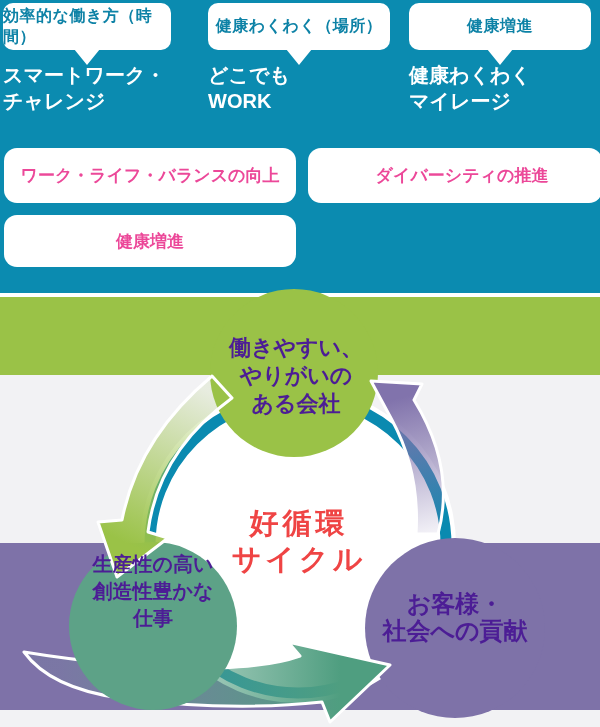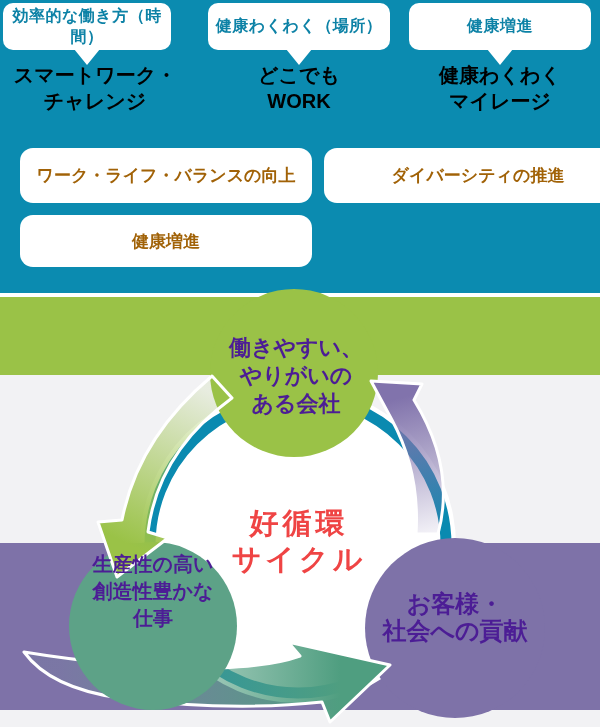--- a/index.html
+++ b/index.html
@@ -14,34 +14,34 @@
   .purple-band{position:absolute;left:0;top:543px;width:600px;height:167px;background:#7e72a8;}
   .bottom-strip{position:absolute;left:0;top:710px;width:600px;height:17px;background:#f2f2f4;}
 
   
   .bubble{position:absolute;top:3px;height:47px;background:#ffffff;border-radius:10px;
           display:flex;align-items:center;justify-content:center;
           color:#0d82a6;font-size:16px;letter-spacing:0.5px;}
   .bubble .tail{position:absolute;left:50%;top:46px;margin-left:-13px;width:0;height:0;
           border-left:13px solid transparent;border-right:13px solid transparent;
           border-top:16px solid #ffffff;}
-  .bubble.b1{left:3px;width:168px;text-align:center;}
+  .bubble.b1{left:3px;width:168px;}
   .bubble.b2{left:208px;width:182px;}
   .bubble.b3{left:409px;width:182px;}
 
-  .col-label{position:absolute;top:62px;text-align:center;color:#000000;
+  .col-label{position:absolute;top:62px;color:#ffffff;
              font-size:20px;line-height:26px;white-space:pre-line;}
   .col-label.c1{left:3px;width:184px;}
   .col-label.c2{left:208px;width:182px;}
   .col-label.c3{left:409px;width:182px;}
 
   
   .wbox{position:absolute;background:#ffffff;border-radius:13px;
         display:flex;align-items:center;justify-content:center;
-        color:#a16207;font-size:17px;margin-left:16px;}
+        color:#ec4899;font-size:17px;}
   .wbox.r1{top:148px;height:55px;}
   .wbox.r2{top:215px;height:52px;}
   .wbox.cl{left:4px;width:292px;}
   .wbox.cr{left:308px;width:280px;padding-left:14px;}
 
   
   .cycle-svg{position:absolute;left:0;top:280px;}
 
   
   .circle-text{position:absolute;color:#4c1d95;text-align:center;white-space:pre-line;}

